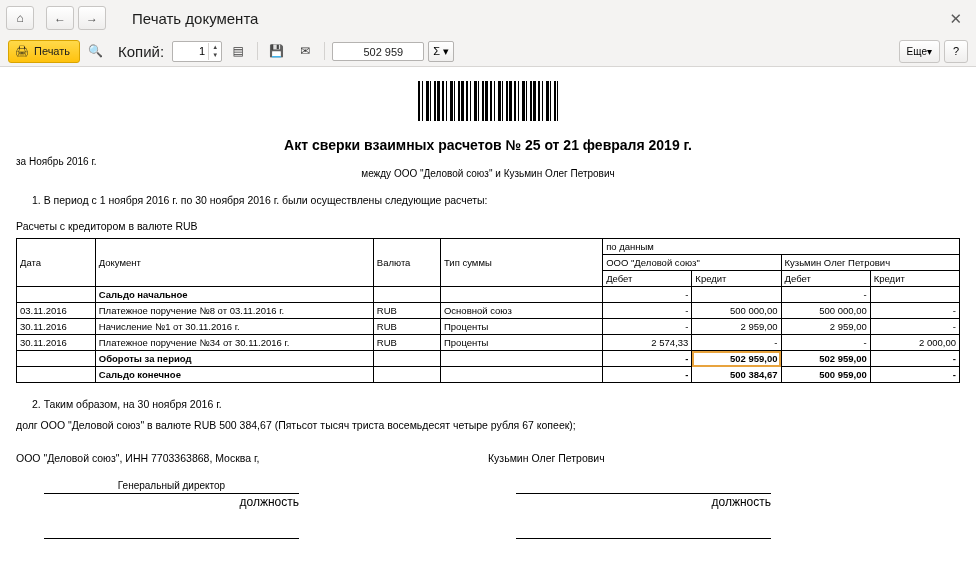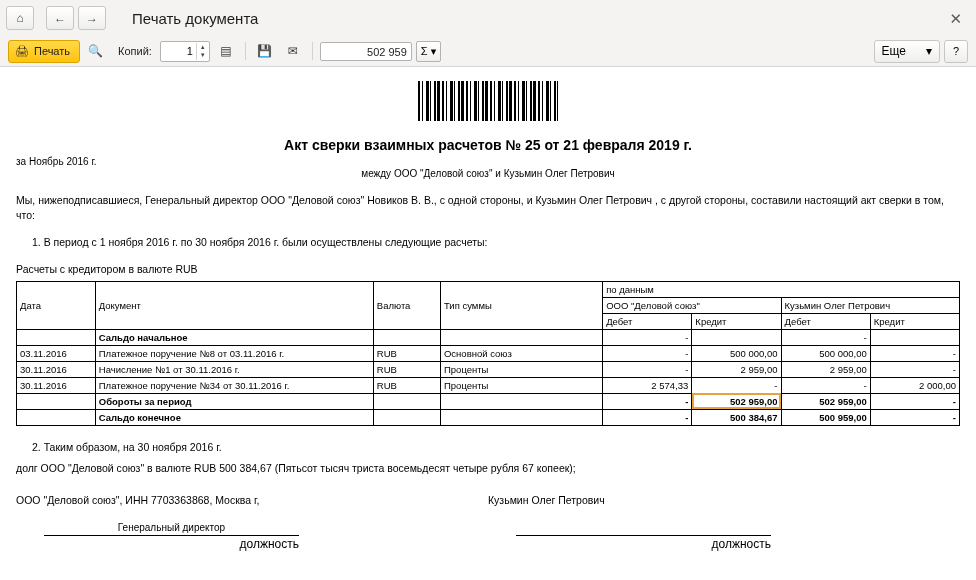--- a/index.html
+++ b/index.html
@@ -98,21 +98,21 @@
     border-radius: 3px;
     background: transparent;
     display: flex;
     align-items: center;
     justify-content: center;
     cursor: pointer;
     color: #3c3c3c;
     font-size: 12px;
   }
   .tb-label {
-    font-size: 11px;
+    font-size: 15px;
     color: #1c1c1c;
     margin: 0 4px 0 6px;
   }
   .spin-wrap {
     display: flex;
     align-items: center;
     height: 19px;
     border: 1px solid #b5b3b1;
     background: #fff;
     border-radius: 2px;
@@ -150,21 +150,21 @@
     margin: 0 3px;
   }
   .page-field {
     width: 92px;
     height: 19px;
     border: 1px solid #b5b3b1;
     background: #fff;
     border-radius: 2px;
     font-size: 11px;
     text-align: right;
-    padding: 0 4px;
+    padding: 0 20px;
     line-height: 19px;
     color: #1c1c1c;
     box-sizing: border-box;
   }
   .sigma-btn {
     display: flex;
     align-items: center;
     gap: 3px;
     height: 19px;
     padding: 0 4px;
@@ -176,27 +176,27 @@
   }
   .right-group {
     margin-left: auto;
     display: flex;
     align-items: center;
     gap: 4px;
   }
   .more-btn {
     display: flex;
     align-items: center;
-    gap: 20px;
+    gap: 0;
     height: 21px;
     padding: 0 7px;
     border: 1px solid #c8c6c4;
     border-radius: 3px;
     background: linear-gradient(#ffffff, #efeeed);
-    font-size: 12px;
+    font-size: 10px;
     cursor: pointer;
   }
   .help-btn {
     width: 22px;
     height: 21px;
     border: 1px solid #c8c6c4;
     border-radius: 3px;
     background: linear-gradient(#ffffff, #efeeed);
     display: flex;
     align-items: center;
@@ -377,21 +377,20 @@
     <div class="page">
 
       <div class="barcode-wrap">
         <div class="barcode"></div>
       </div>
 
       <div class="doc-title">Акт сверки взаимных расчетов № 25 от 21 февраля 2019 г.</div>
       <div class="doc-sub">за Ноябрь 2016 г.</div>
       <div class="doc-sub2">между ООО "Деловой союз" и Кузьмин Олег Петрович</div>
 
-      <p class="para">Мы, нижеподписавшиеся, Генеральный директор ООО "Деловой союз" Новиков В. В., с одной стороны, и  Кузьмин Олег Петрович , с другой стороны, составили настоящий акт сверки в том, что:</p>
       <p class="para indent">1. В период с 1 ноября 2016 г. по 30 ноября 2016 г. были осуществлены следующие расчеты:</p>
       <p class="para-small">Расчеты с кредитором в валюте RUB</p>
 
       <table class="acct">
         <colgroup>
           <col style="width:68px">
           <col style="width:240px">
           <col style="width:58px">
           <col style="width:140px">
           <col style="width:77px">

